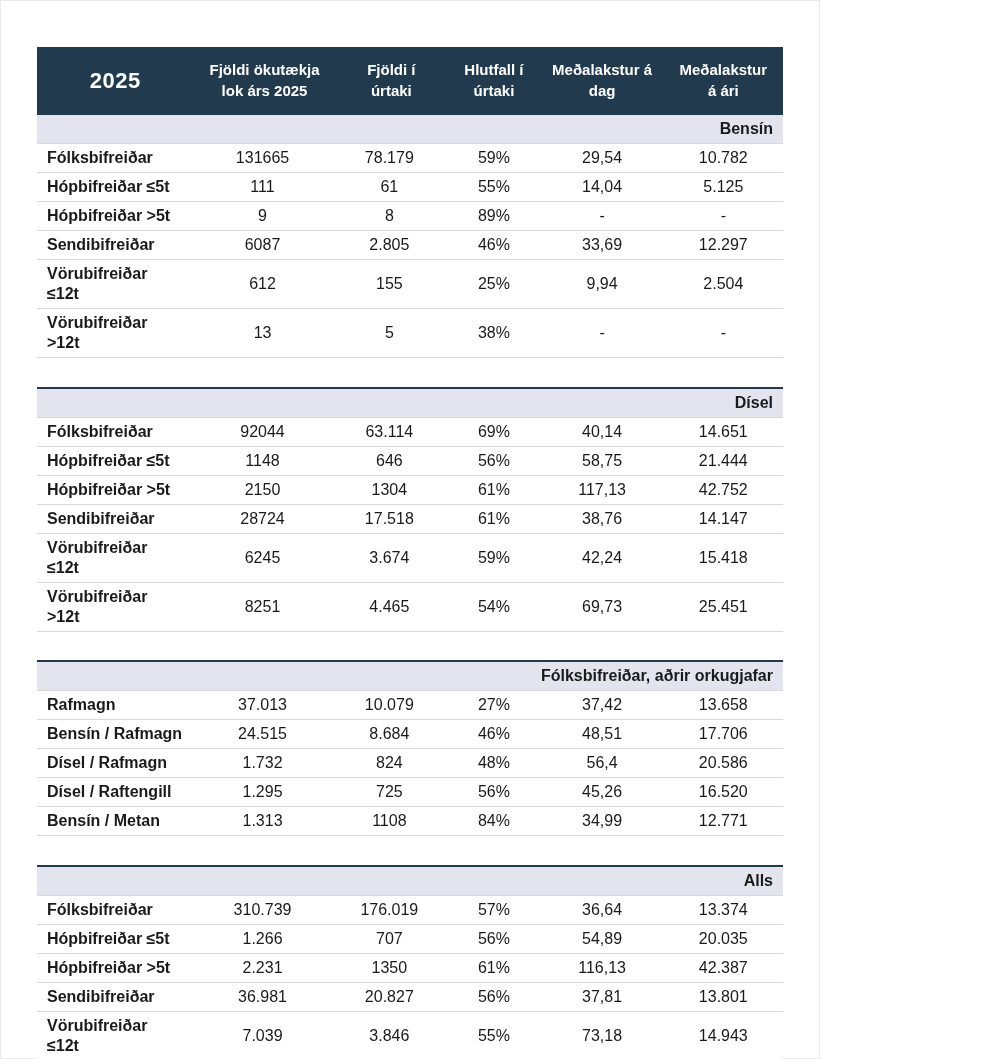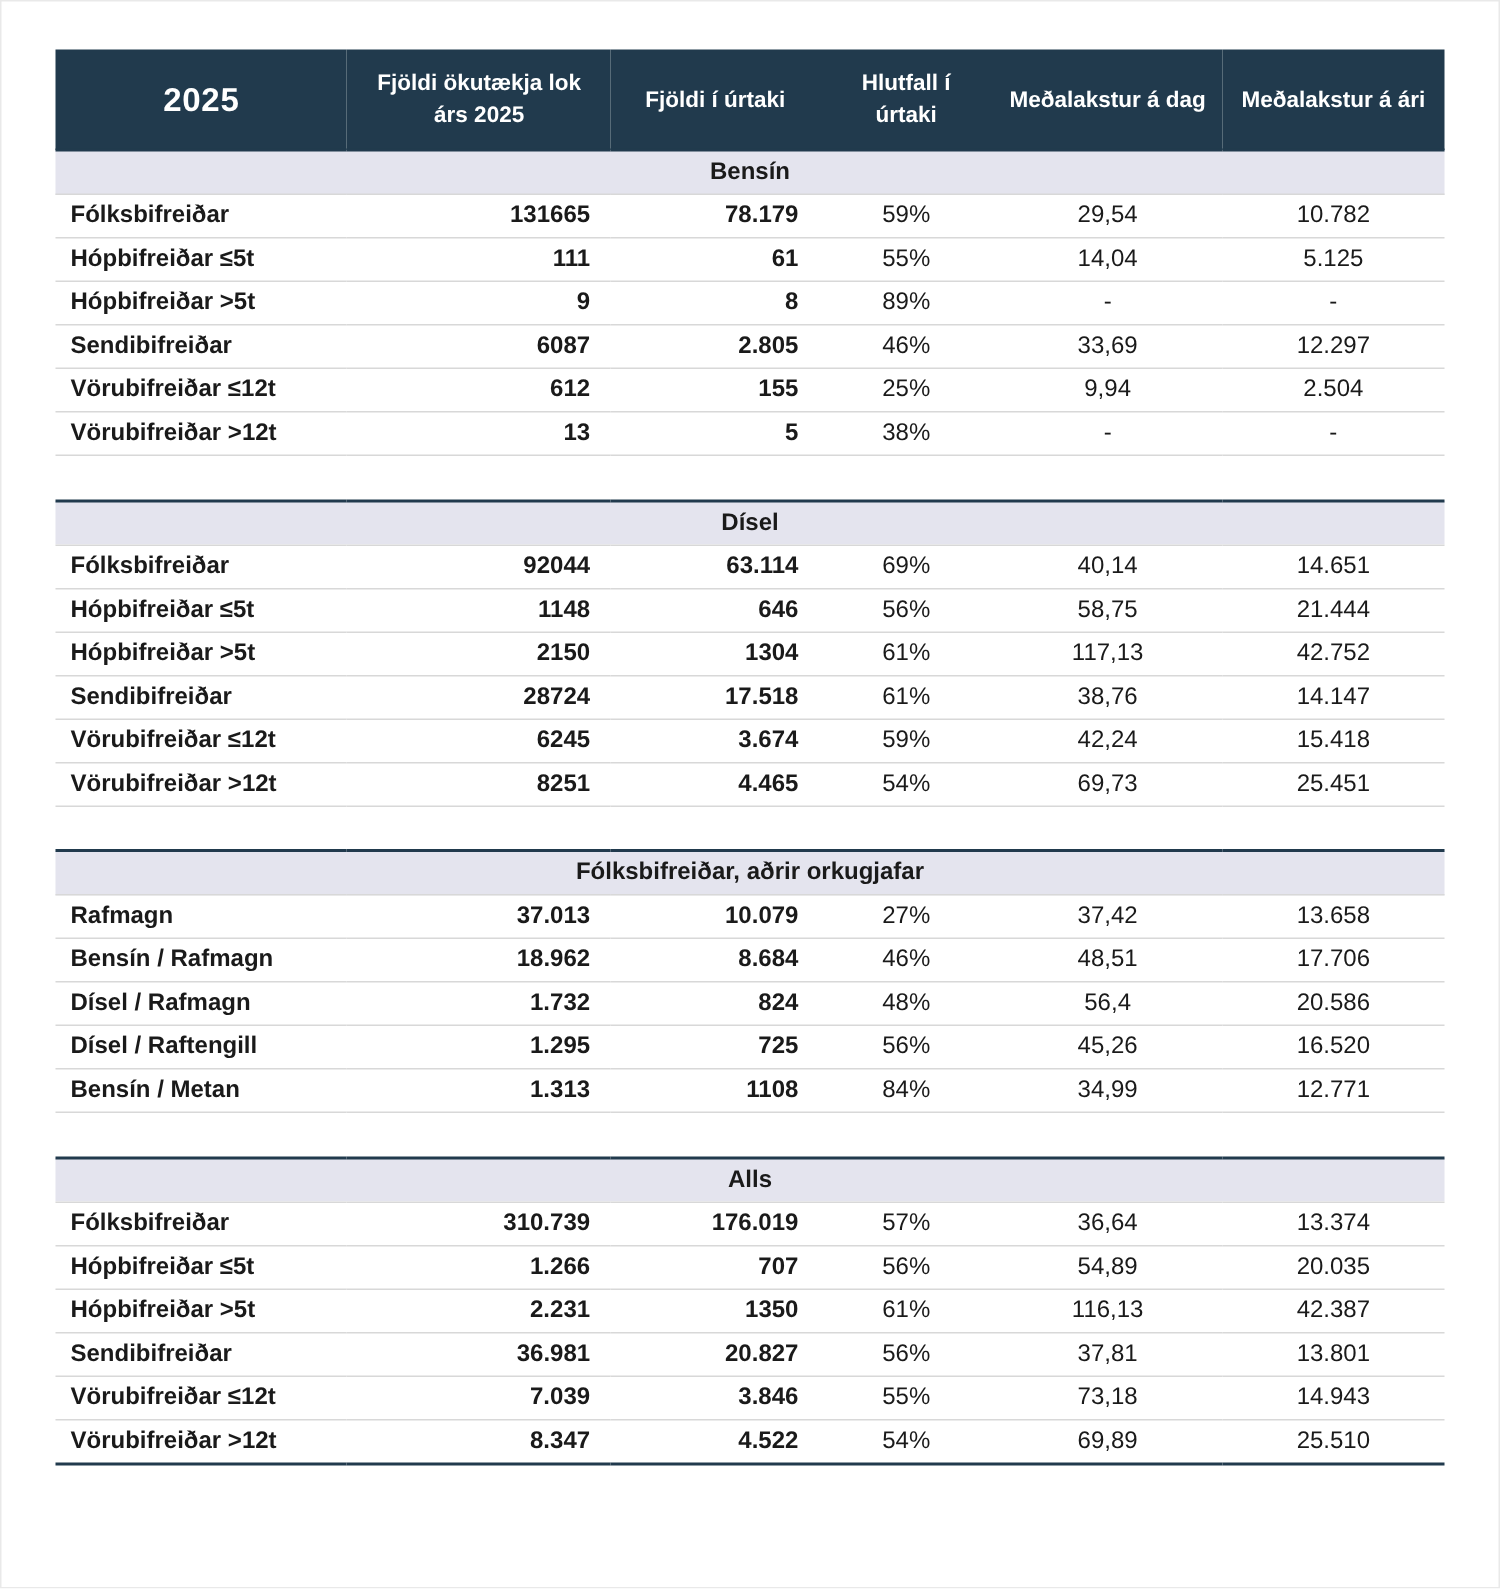--- a/index.html
+++ b/index.html
@@ -3,24 +3,24 @@
 <meta charset="utf-8">
 <style>
   html, body {
     margin: 0;
     padding: 0;
     background: #ffffff;
     font-family: "Liberation Sans", "DejaVu Sans", sans-serif;
     color: #1a1a1a;
   }
   .page {
-    width: 1000px;
+    width: 820px;
     height: 1059px;
     box-sizing: border-box;
-    padding: 32px 36px 20px 36px;
+    padding: 46px 36px 20px 36px;
     background: #ffffff;
     border: 1px solid #e9e9e9;
   }
   table.stats {
     width: 100%;
     border-collapse: collapse;
     table-layout: fixed;
     border-bottom: 2px solid #213a4d;
   }
   
@@ -57,30 +57,30 @@
   }
   tr.data-row td {
     border-bottom: 1px solid #d8d8d8;
     background: #ffffff;
   }
   tr.section-row td {
     background: #e4e4ee;
     font-weight: bold;
     border-top: 2px solid #213a4d;
     border-bottom: 1px solid #d8d8d8;
-    text-align: center;
+    text-align: right;
   }
   tr.spacer-row td {
     height: 30px;
     background: #ffffff;
     border: none;
     padding: 0;
   }
   .al-left   { text-align: left; font-weight: bold; }
-  .al-right  { text-align: right; padding-right: 14px; font-weight: bold; }
+  .al-right  { text-align: center; padding-right: 14px; }
   .al-center { text-align: center; }
 </style>
 </head>
 <body>
 
 <div class="page">
   <table class="stats">
     <colgroup>
       <col class="c1">
         <col class="c2">
@@ -214,21 +214,21 @@
         <tr class="data-row">
           <td class="al-left">Rafmagn</td>
           <td class="al-right">37.013</td>
           <td class="al-right">10.079</td>
           <td class="al-center">27%</td>
           <td class="al-center">37,42</td>
           <td class="al-center">13.658</td>
         </tr>
         <tr class="data-row">
           <td class="al-left">Bensín / Rafmagn</td>
-          <td class="al-right">18.962</td>
+          <td class="al-right">24.515</td>
           <td class="al-right">8.684</td>
           <td class="al-center">46%</td>
           <td class="al-center">48,51</td>
           <td class="al-center">17.706</td>
         </tr>
         <tr class="data-row">
           <td class="al-left">Dísel / Rafmagn</td>
           <td class="al-right">1.732</td>
           <td class="al-right">824</td>
           <td class="al-center">48%</td>

